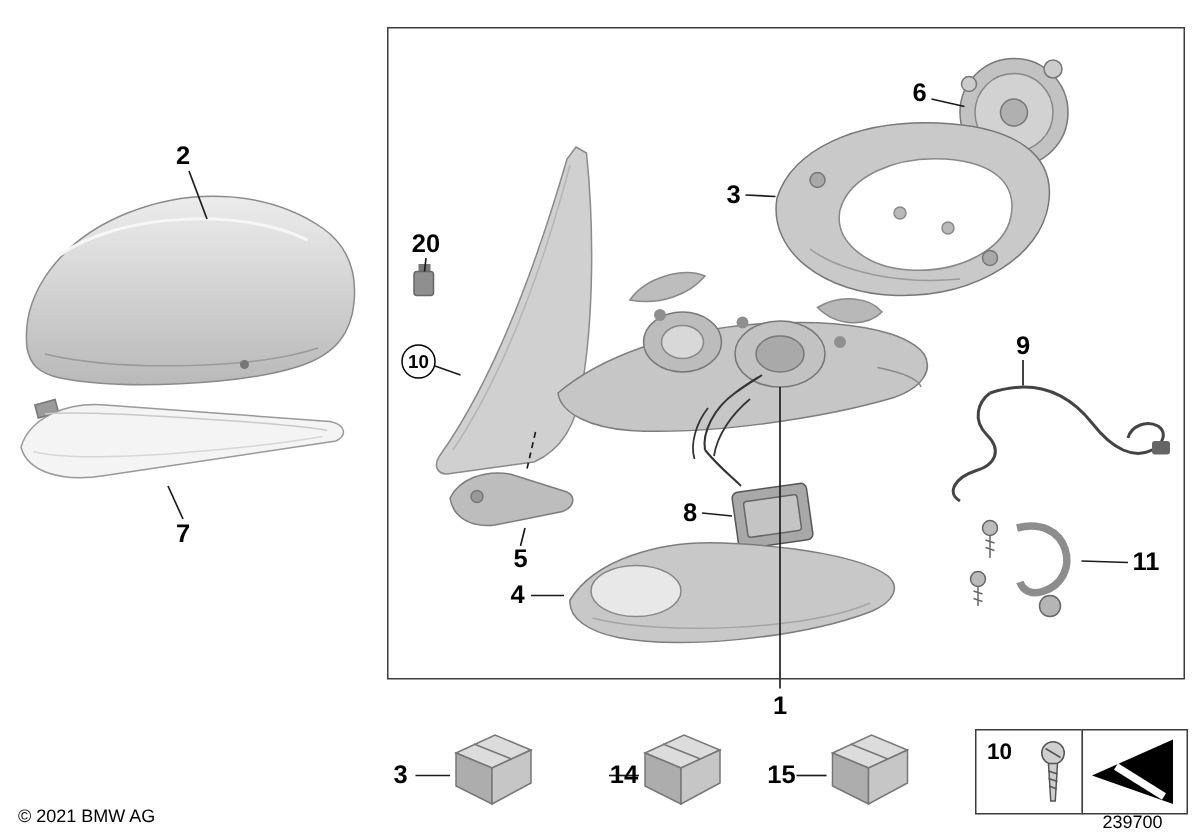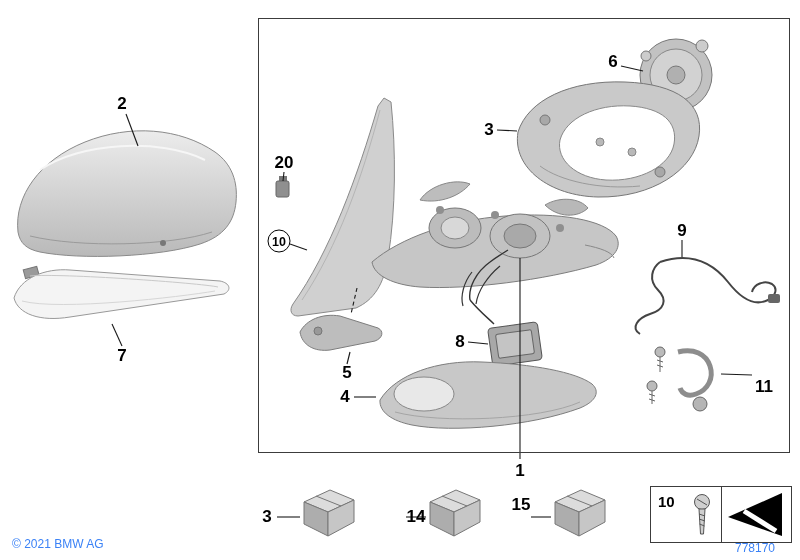--- a/index.html
+++ b/index.html
@@ -8,21 +8,21 @@
   .art{position:absolute;left:0;top:0;}
   .frame{position:absolute;left:258px;top:18px;width:530px;height:433px;
          border:1.4px solid #3c3c3c;pointer-events:none;}
   .callout{position:absolute;transform:translate(-50%,-50%);
            font-weight:700;font-size:17px;color:#000;white-space:nowrap;}
   .callout-circle{position:absolute;width:21px;height:21px;border:1.6px solid #000;
            border-radius:50%;display:flex;align-items:center;justify-content:center;
            font-weight:700;font-size:12.5px;transform:translate(-50%,-50%);background:#fff;}
   .legend-box{position:absolute;border:1.4px solid #3c3c3c;background:#fff;}
   .legend-num{position:absolute;left:7px;top:6px;font-weight:700;font-size:15px;}
-  .meta{position:absolute;font-size:12px;color:#3b82f6;white-space:nowrap;}
+  .meta{position:absolute;font-size:12px;color:#000000;white-space:nowrap;}
 </style>
 </head>
 <body>
 
 <div class="page">
 
   <svg class="art" width="800" height="560" viewBox="0 0 800 560">
     <defs>
       <linearGradient id="capGrad" x1="0" y1="0" x2="0" y2="1">
         <stop offset="0" stop-color="#ececec"></stop>
@@ -162,28 +162,28 @@
   </svg>
 
   <div class="frame"></div>
 
   <div class="callout" style="left:122px;top:104px">2</div>
   <div class="callout" style="left:122px;top:356px">7</div>
   <div class="callout" style="left:284px;top:163px">20</div>
   <div class="callout" style="left:489px;top:130px">3</div>
   <div class="callout" style="left:613px;top:62px">6</div>
   <div class="callout" style="left:682px;top:231px">9</div>
-  <div class="callout" style="left:764px;top:387px">11</div>
+  <div class="callout" style="left:764px;top:375px">11</div>
   <div class="callout" style="left:347px;top:373px">5</div>
   <div class="callout" style="left:460px;top:342px">8</div>
   <div class="callout" style="left:345px;top:397px">4</div>
   <div class="callout" style="left:520px;top:471px">1</div>
   <div class="callout" style="left:267px;top:517px">3</div>
   <div class="callout" style="left:416px;top:517px">14</div>
-  <div class="callout" style="left:521px;top:505px">15</div>
+  <div class="callout" style="left:521px;top:517px">15</div>
 
   <div class="callout-circle" style="left:279px;top:241px">
     <span>10</span>
   </div>
 
   <div class="legend-box" style="left:650px;top:486px;width:70px;height:55px">
     <span class="legend-num">10</span>
     <svg width="34" height="47" style="position:absolute;right:2px;top:5px">
       <circle cx="17" cy="10" r="7.5" fill="#cfcfcf" stroke="#555"></circle>
       <line x1="12" y1="7" x2="22" y2="13" stroke="#555"></line>
@@ -194,15 +194,15 @@
     </svg>
   </div>
   <div class="legend-box" style="left:721px;top:486px;width:69px;height:55px">
     <svg width="60" height="47" style="position:absolute;left:4px;top:4px">
       <polygon points="2,26 56,2 56,45" fill="#000"></polygon>
       <line x1="18" y1="20" x2="50" y2="40" stroke="#fff" stroke-width="5"></line>
     </svg>
   </div>
 
   <div class="meta" style="left:12px;top:537px">© 2021 BMW AG</div>
-  <div class="meta" style="left:735px;top:541px">778170</div>
+  <div class="meta" style="left:735px;top:541px">239700</div>
 
 </div>
 
 </body></html>

